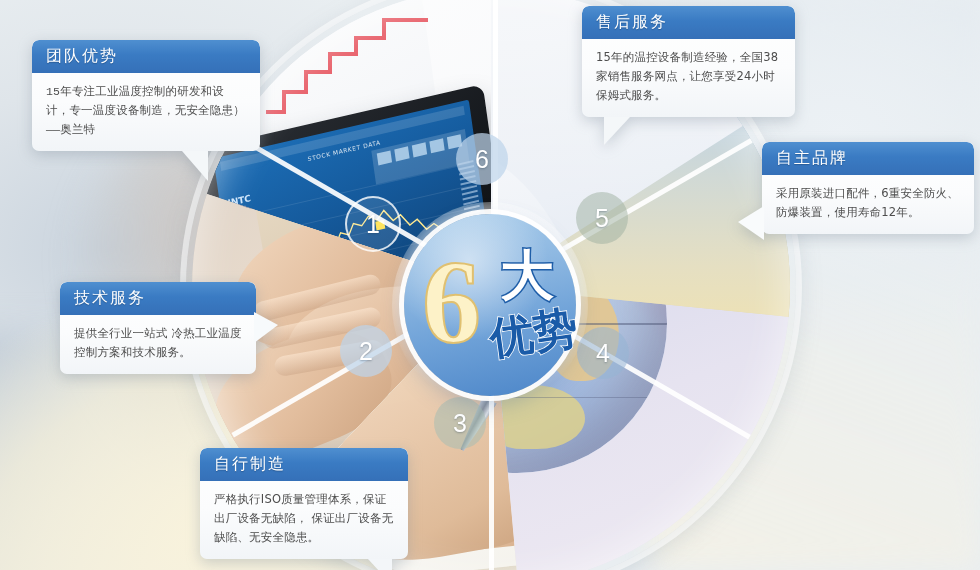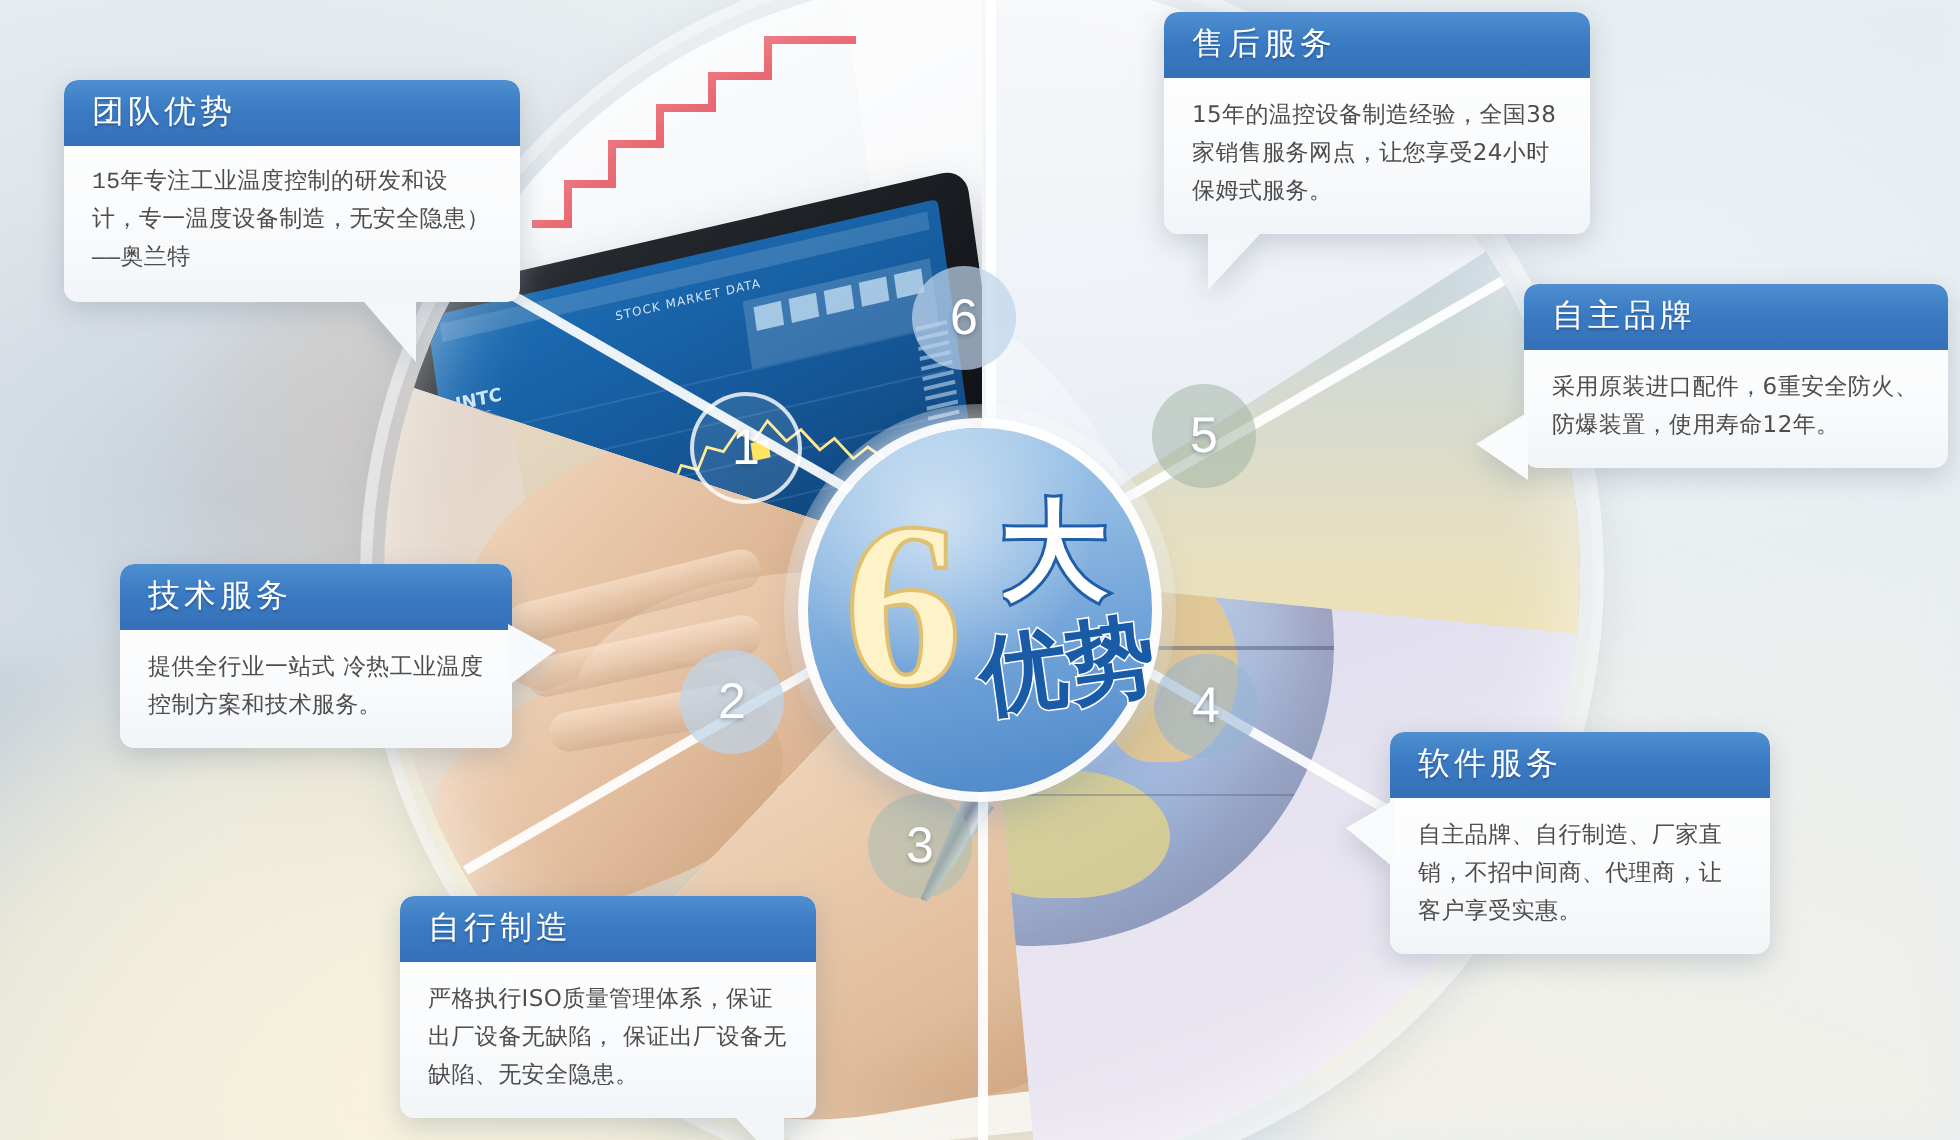--- a/index.html
+++ b/index.html
@@ -495,27 +495,20 @@
   </div>
 
   <div class="card c-hard">
     <div class="card-body">
       <div class="card-head">自主品牌</div>
       <div class="card-text">采用原装进口配件，6重安全防火、防爆装置，使用寿命12年。</div>
     </div>
     <div class="tail"></div>
   </div>
 
-  <div class="card c-soft">
-    <div class="card-body">
-      <div class="card-head">软件服务</div>
-      <div class="card-text">自主品牌、自行制造、厂家直销，不招中间商、代理商，让客户享受实惠。</div>
-    </div>
-    <div class="tail"></div>
-  </div>
 
   <div class="card c-quality">
     <div class="card-body">
       <div class="card-head">自行制造</div>
       <div class="card-text">严格执行ISO质量管理体系，保证出厂设备无缺陷，  保证出厂设备无缺陷、无安全隐患。</div>
     </div>
     <div class="tail"></div>
   </div>
 
   <div class="card c-tech">

